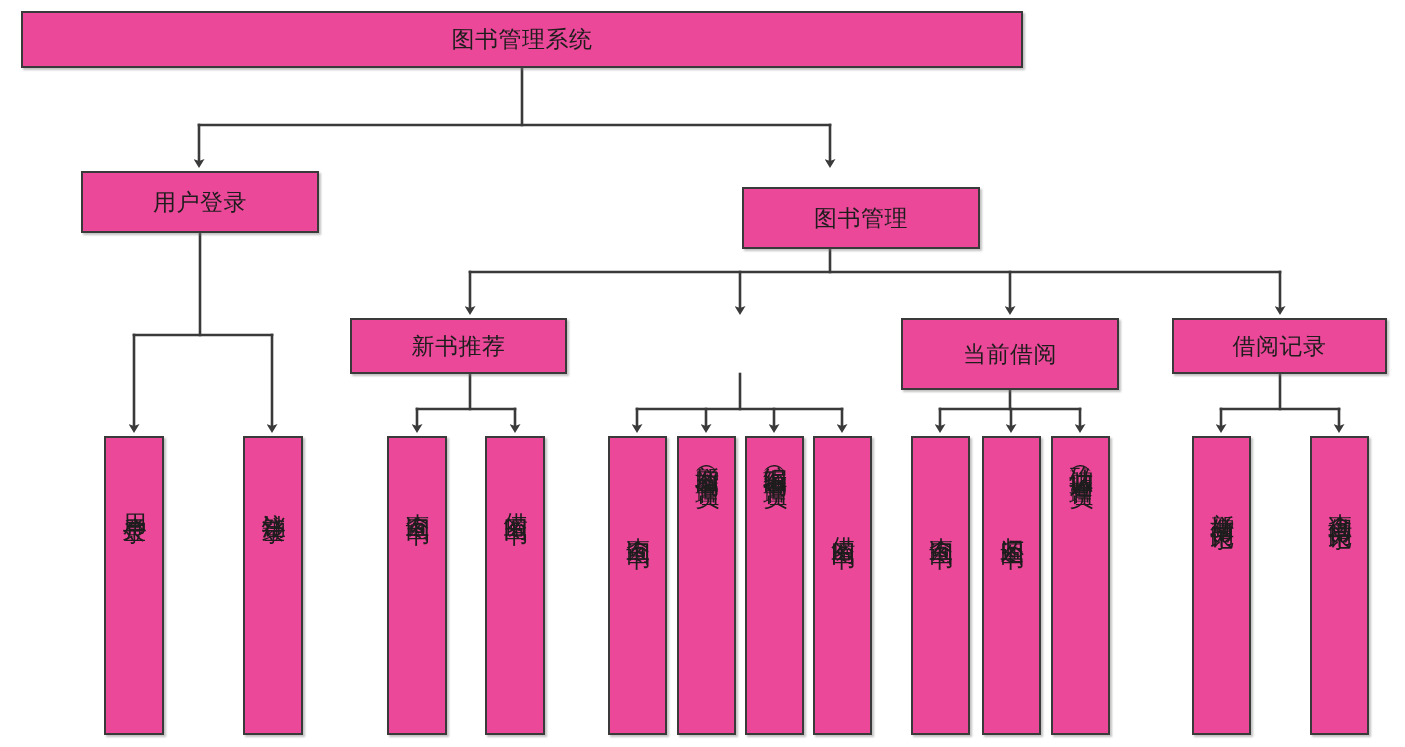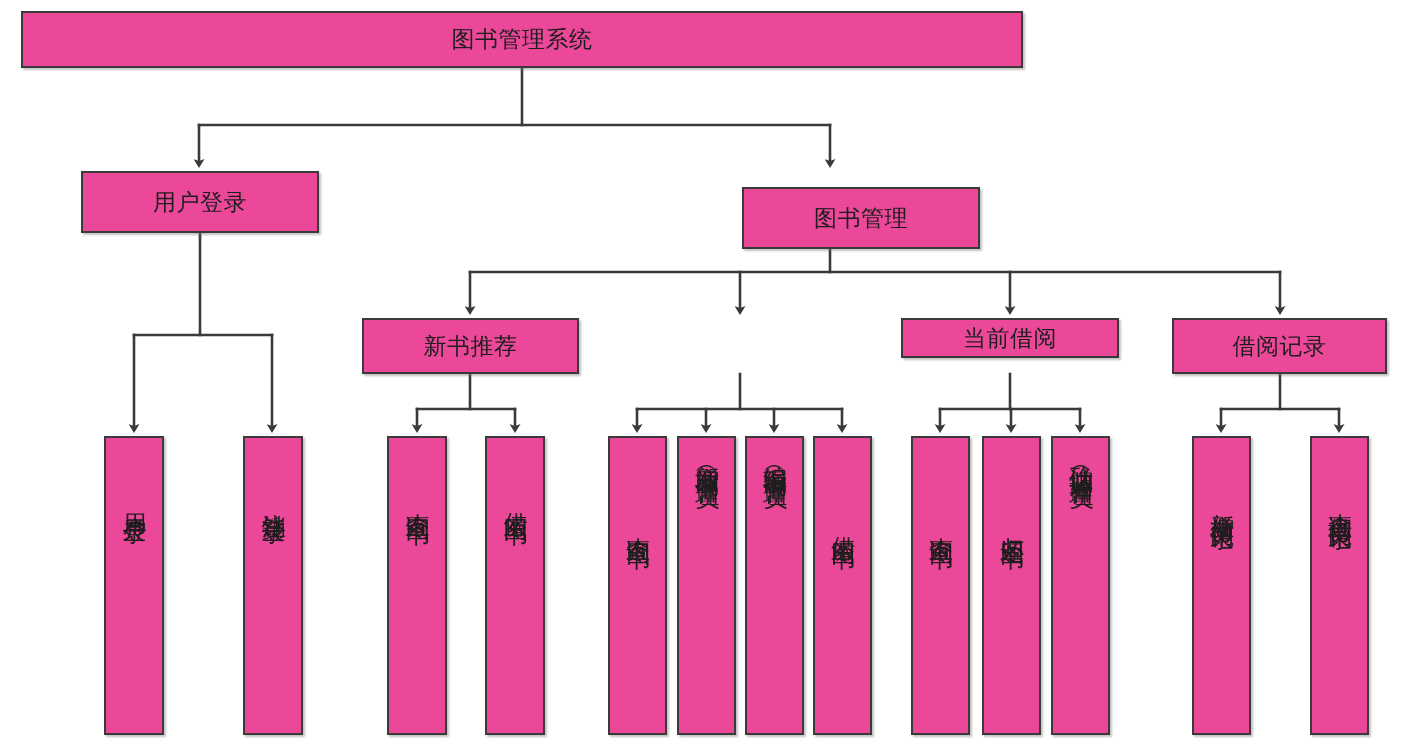--- a/index.html
+++ b/index.html
@@ -127,24 +127,24 @@
     <span>图书管理系统</span>
   </div>
 
   <div class="node horiz" style="left:81px; top:171px; width:238px; height:62px;">
     <span>用户登录</span>
   </div>
   <div class="node horiz" style="left:742px; top:171px; width:238px; height:62px;margin-top:16px;">
     <span>图书管理</span>
   </div>
 
-  <div class="node horiz" style="left:362px; top:318px; width:217px; height:56px;">
+  <div class="node horiz" style="left:350px; top:318px; width:217px; height:56px;">
     <span>新书推荐</span>
   </div>
-  <div class="node horiz" style="left:901px; top:318px; width:218px; height:40px;justify-content:center;">
+  <div class="node horiz" style="left:901px; top:318px; width:218px; height:72px;justify-content:center;">
     <span>当前借阅</span>
   </div>
   <div class="node horiz" style="left:1172px; top:318px; width:215px; height:56px;">
     <span>借阅记录</span>
   </div>
 
   <div class="node vert mid" style="left:104px; top:436px; width:60px; height:299px;">
     <span class="vlabel">用户登录</span>
   </div>
   <div class="node vert mid" style="left:243px; top:436px; width:60px; height:299px;">

